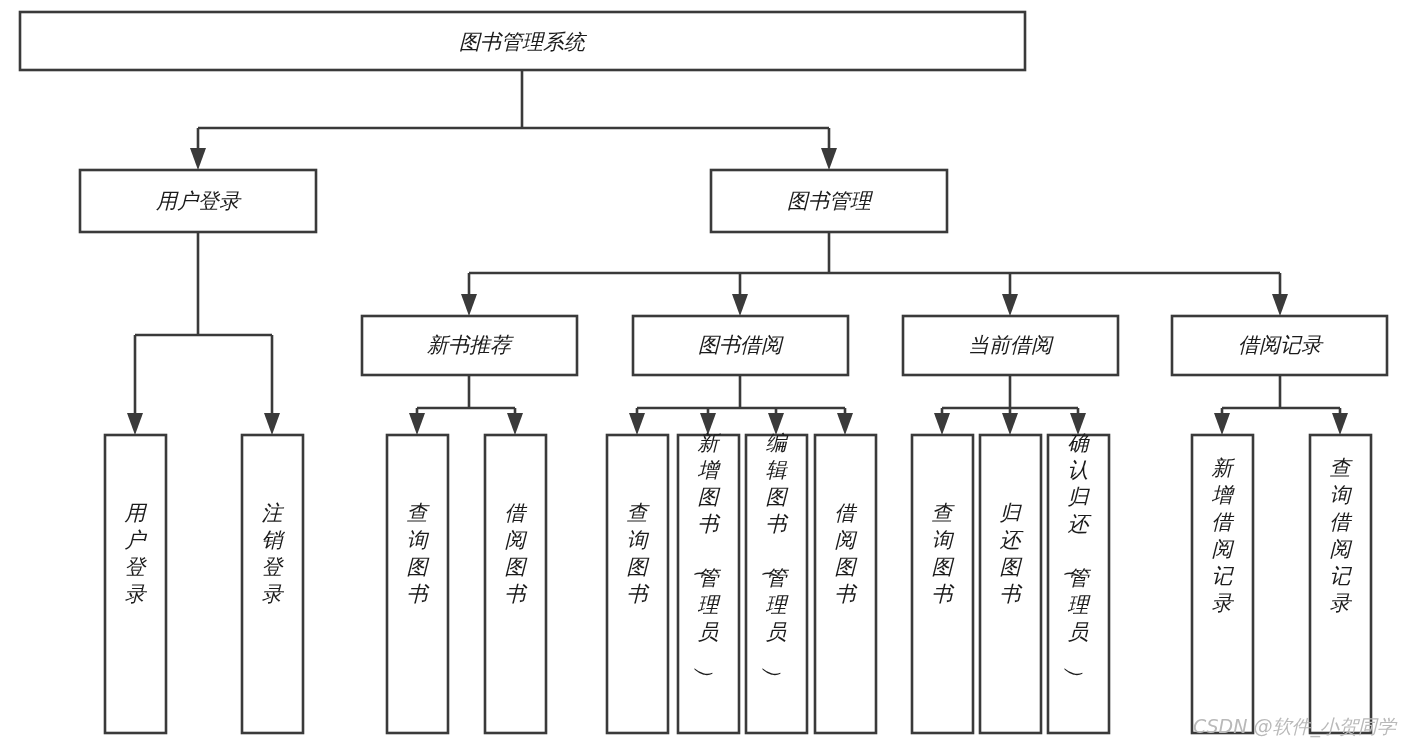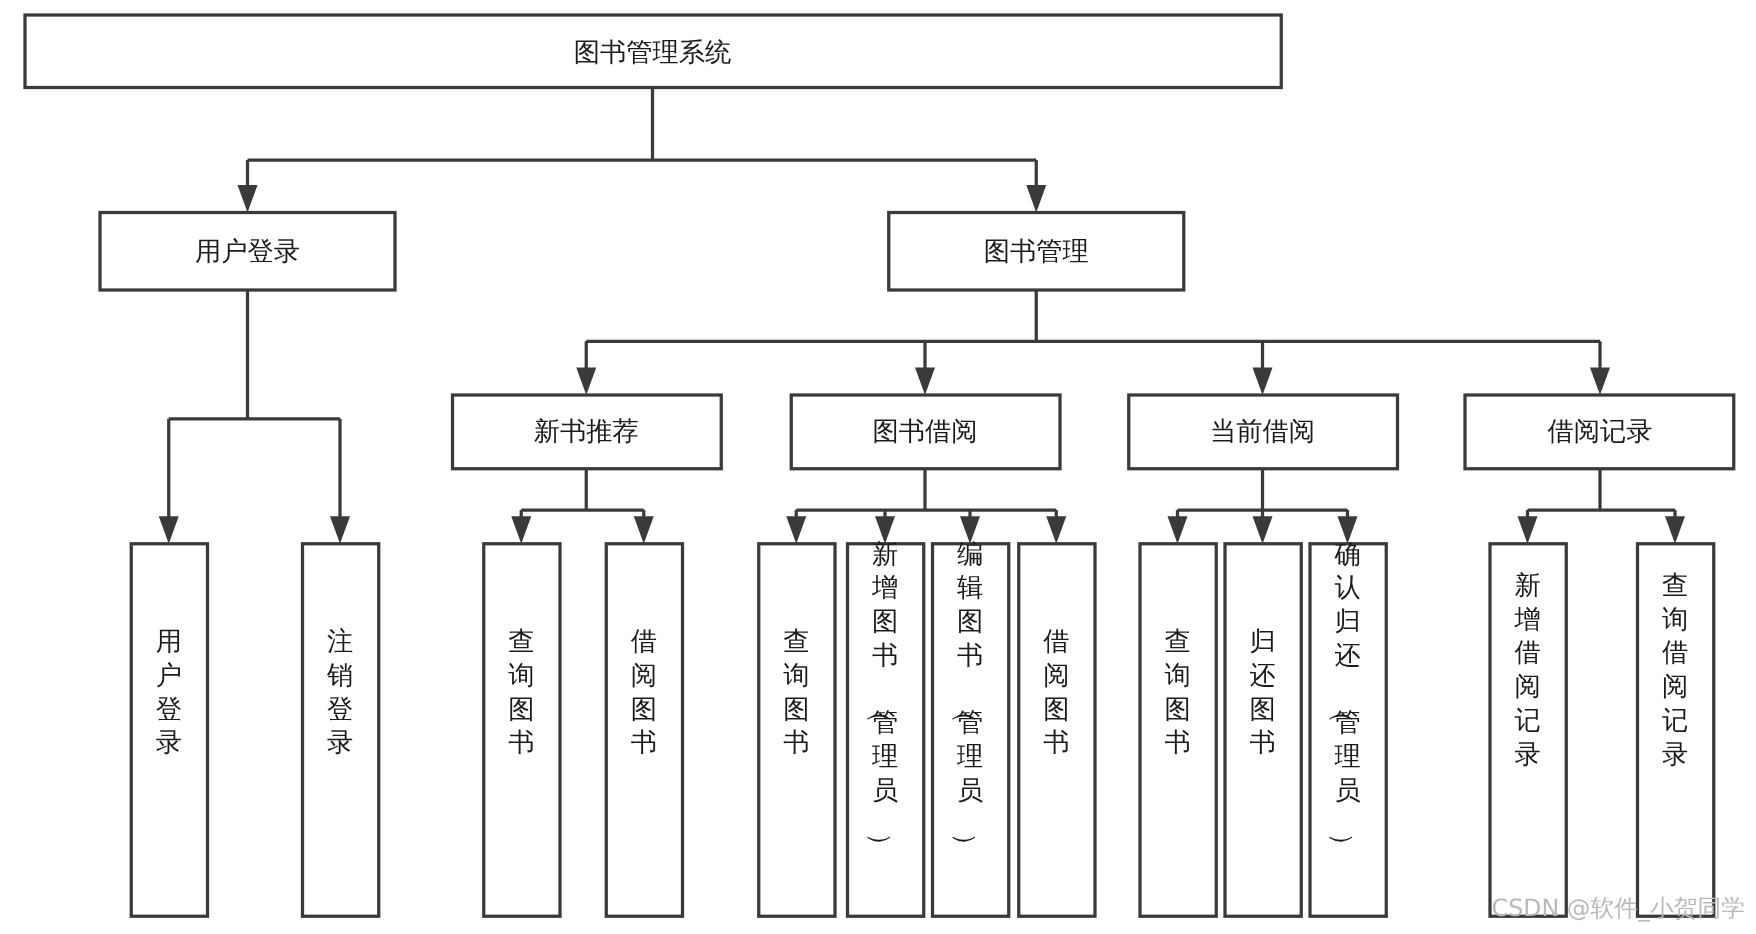--- a/index.html
+++ b/index.html
@@ -10,20 +10,21 @@
   }
   body {
     font-family: "DejaVu Sans", "Liberation Sans", sans-serif;
   }
   #diagram-root {
     position: relative;
     width: 1405px;
     height: 747px;
     background: #ffffff;
     overflow: hidden;
+    font-style: italic;
   }
   svg.diagram-svg {
     position: absolute;
     left: 0;
     top: 0;
     width: 1405px;
     height: 747px;
     display: block;
   }
   .node-box {

